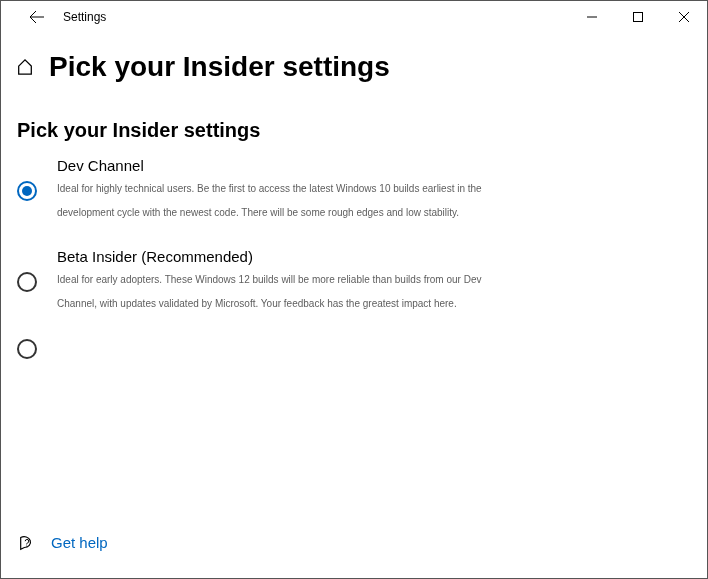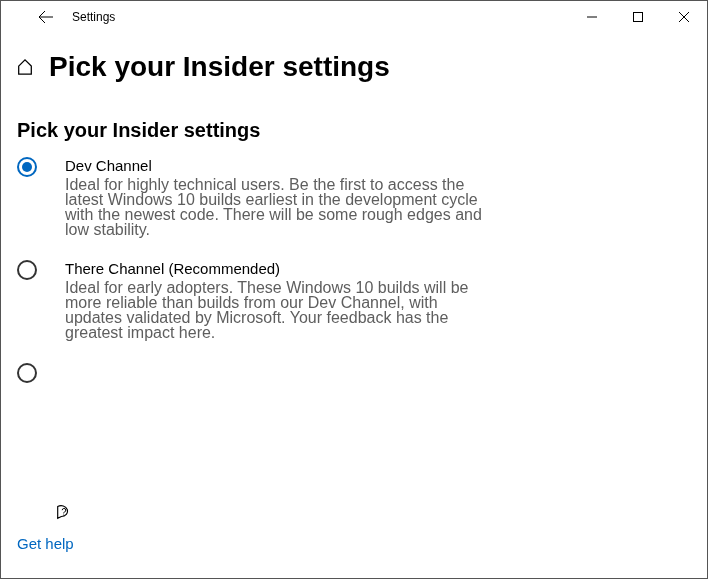--- a/index.html
+++ b/index.html
@@ -11,21 +11,21 @@
     height: 579px;
     border: 1px solid #555;
     overflow: hidden;
     position: relative;
     color: #000;
   }
   .titlebar {
     height: 32px;
     display: flex;
     align-items: center;
-    padding-left: 25px;
+    padding-left: 16px;
   }
   .back-btn {
     width: 40px;
     height: 32px;
     display: flex;
     align-items: center;
     justify-content: center;
     cursor: pointer;
   }
   .app-title {
@@ -60,22 +60,22 @@
   .content {
     padding: 10px 16px 0 16px;
   }
   .section-heading {
     font-size: 20px;
     font-weight: 600;
     margin: 18px 0 14px 0;
   }
   .option {
     display: flex;
-    align-items: flex-start;
-    gap: 28px;
+    align-items: center;
+    gap: 20px;
     margin-bottom: 22px;
     max-width: 480px;
     cursor: pointer;
   }
   .radio {
     flex: 0 0 20px;
     width: 20px;
     height: 20px;
     border: 2px solid #333;
     border-radius: 50%;
@@ -92,37 +92,36 @@
     width: 10px; height: 10px;
     border-radius: 50%;
     background: #0067c0;
   }
   .opt-title {
     font-size: 15px;
     line-height: 20px;
     color: #000;
   }
   .opt-desc {
-    font-size: 16px;
+    font-size: 10px;
     color: #5e5e5e;
-    line-height: 15px;
+    line-height: 24px;
     margin-top: 1px;
   }
   .footer-links {
     position: absolute;
     bottom: 14px;
     left: 16px;
   }
   .link-row {
     display: flex;
-    align-items: flex-end;
+    align-items: flex-start;
     gap: 14px;
     margin-bottom: 12px;
     cursor: pointer;
-    flex-direction: column;
   }
   .link-text {
     color: #0067c0;
     font-size: 15px;
   }
   .icon-slot {
     width: 20px;
     display: flex;
     justify-content: center;
   }
@@ -172,22 +171,22 @@
     <div class="radio selected"></div>
     <div>
       <div class="opt-title">Dev Channel</div>
       <div class="opt-desc">Ideal for highly technical users. Be the first to access the latest Windows 10 builds earliest in the development cycle with the newest code. There will be some rough edges and low stability.</div>
     </div>
   </div>
 
   <div class="option">
     <div class="radio"></div>
     <div>
-      <div class="opt-title">There Channel (Recommended)</div>
-      <div class="opt-desc">Ideal for early adopters. These Windows 10 builds will be more reliable than builds from our Dev Channel, with updates validated by Microsoft. Your feedback has the greatest impact here.</div>
+      <div class="opt-title">Beta Insider (Recommended)</div>
+      <div class="opt-desc">Ideal for early adopters. These Windows 12 builds will be more reliable than builds from our Dev Channel, with updates validated by Microsoft. Your feedback has the greatest impact here.</div>
     </div>
   </div>
 
   <div class="option">
     <div class="radio"></div>
     <div>
     </div>
   </div>
 </div>
 

